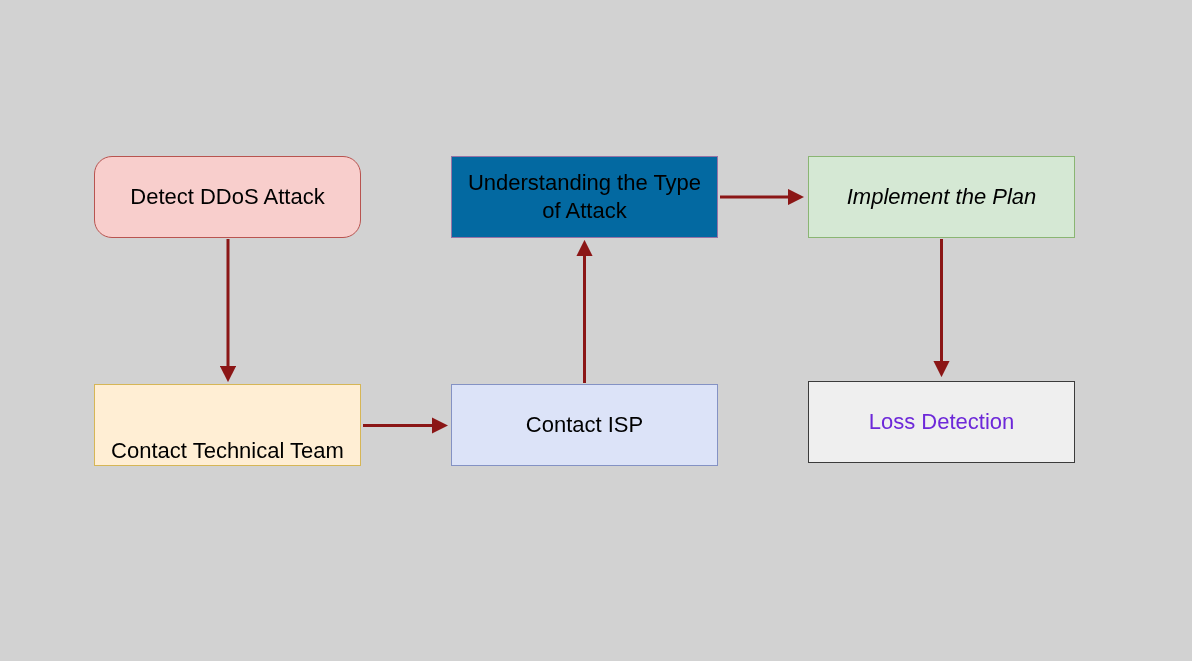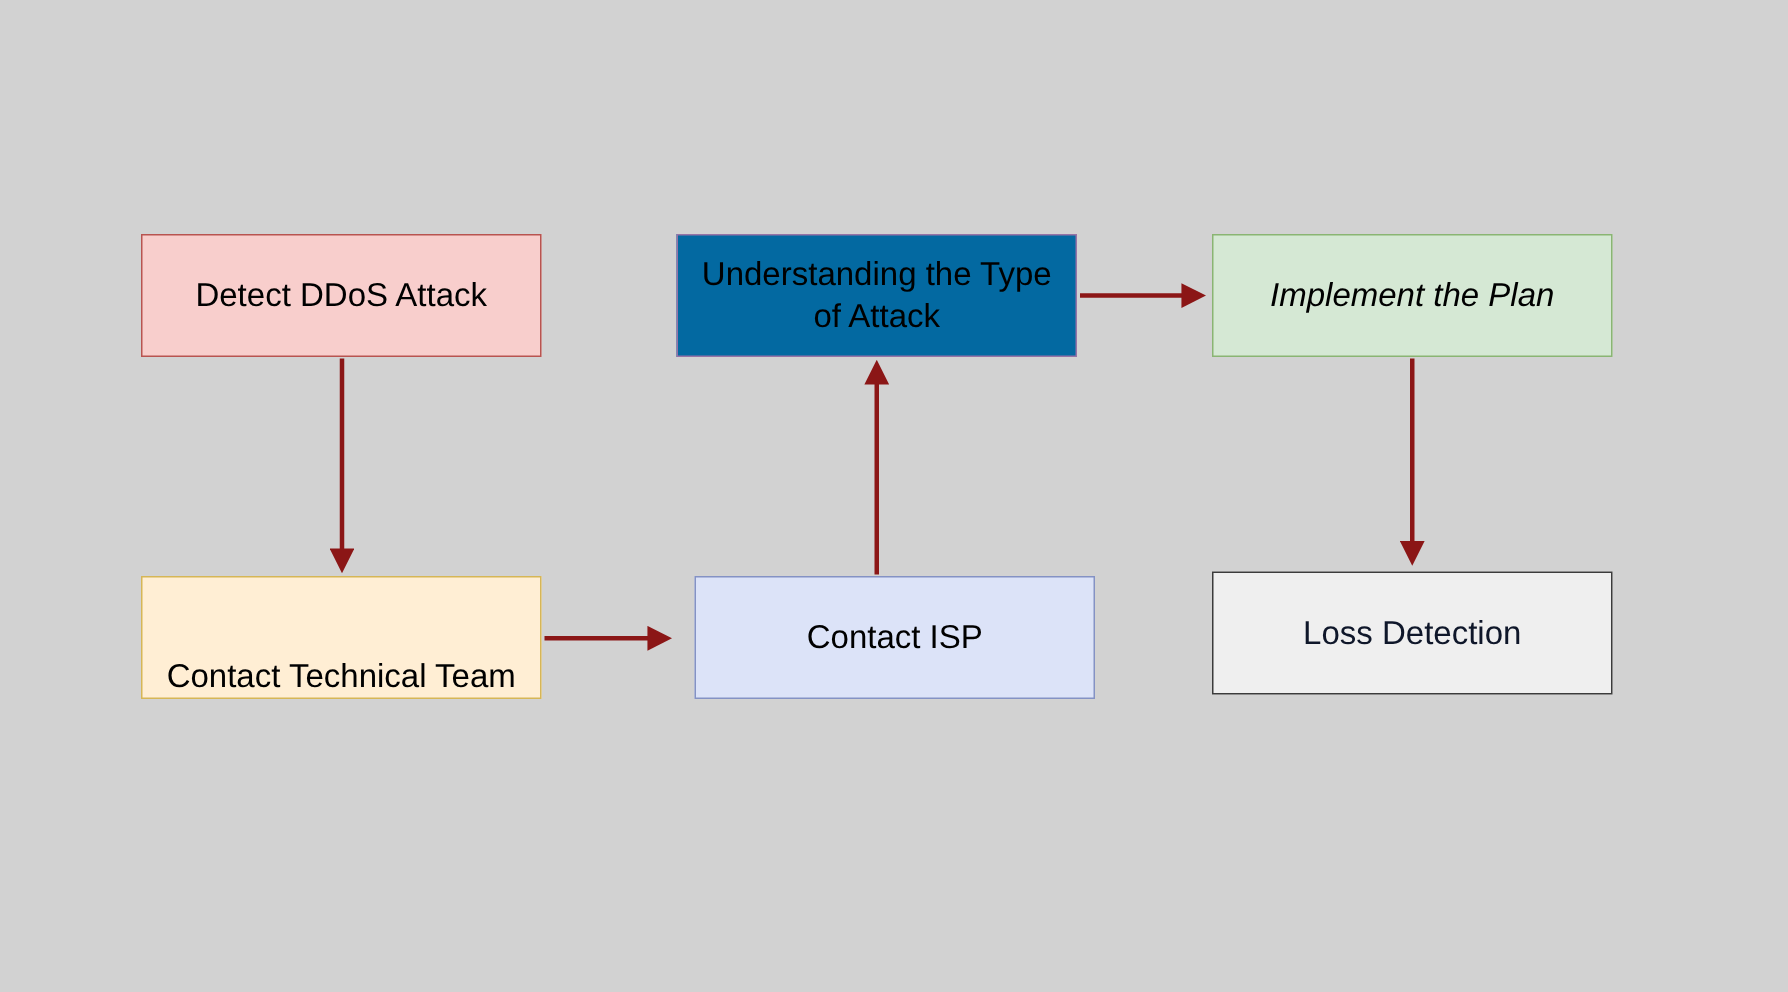--- a/index.html
+++ b/index.html
@@ -38,25 +38,25 @@
     justify-content: center;
     text-align: center;
     font-size: 22px;
     line-height: 1.27;
     padding: 0 10px;
   }
   .node span {
     display: block;
   }
   
-  .pos-r1c1 { left: 94px;  top: 156px; width: 267px; height: 82px; }
+  .pos-r1c1 { left: 94px;  top: 156px; width: 267px; height: 82px; border-radius: 18px; }
   .pos-r1c2 { left: 451px; top: 156px; width: 267px; height: 82px; }
   .pos-r1c3 { left: 808px; top: 156px; width: 267px; height: 82px; }
   .pos-r2c1 { left: 94px;  top: 384px; width: 267px; height: 82px; }
-  .pos-r2c2 { left: 451px; top: 384px; width: 267px; height: 82px; margin-left: 12px; }
+  .pos-r2c2 { left: 451px; top: 384px; width: 267px; height: 82px; }
   .pos-r2c3 { left: 808px; top: 381px; width: 267px; height: 82px; }
 </style>
 </head>
 <body>
 
 <div class="canvas" style="background-color: rgb(210, 210, 210);">
 
   <svg class="edges" viewBox="0 0 1192 661" xmlns="http://www.w3.org/2000/svg">
     <defs>
       <marker id="arrowhead" viewBox="0 0 10 10" refX="7.5" refY="5" markerWidth="5.5" markerHeight="5.5" orient="auto-start-reverse">
@@ -88,17 +88,17 @@
   </div>
 
   <div class="node pos-r2c1" style="background-color: rgb(255, 238, 212); border-color: rgb(214, 182, 86); color: rgb(0, 0, 0); align-items: flex-end;">
     <span>Contact Technical Team</span>
   </div>
 
   <div class="node pos-r2c2" style="background-color: rgb(220, 227, 248); border-color: rgb(132, 146, 196); color: rgb(0, 0, 0);">
     <span>Contact ISP</span>
   </div>
 
-  <div class="node pos-r2c3" style="background-color: rgb(239, 239, 239); border-color: rgb(59, 59, 59); color: #0f172a; justify-content: center;">
+  <div class="node pos-r2c3" style="background-color: rgb(239, 239, 239); border-color: rgb(59, 59, 59); color: #6d28d9; justify-content: center;">
     <span>Loss Detection</span>
   </div>
 
 </div>
 
 </body></html>

